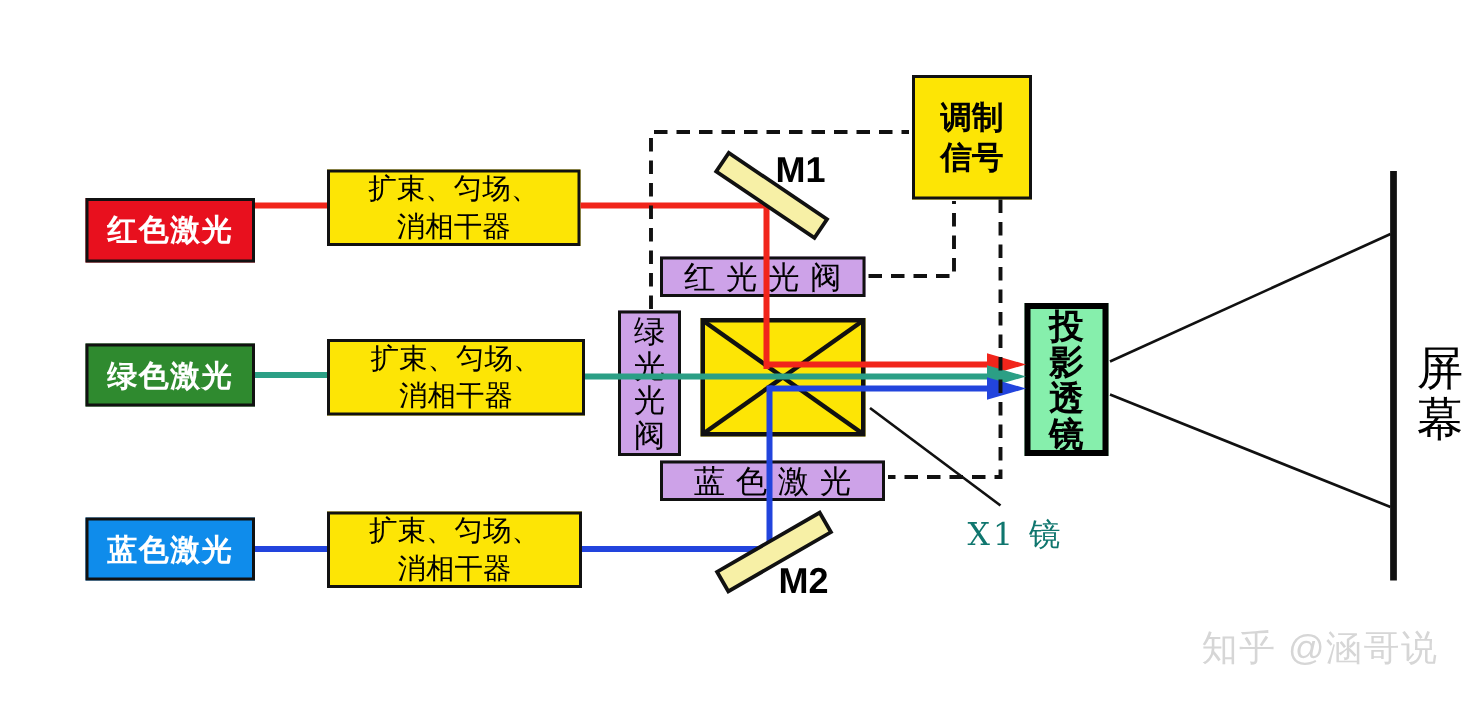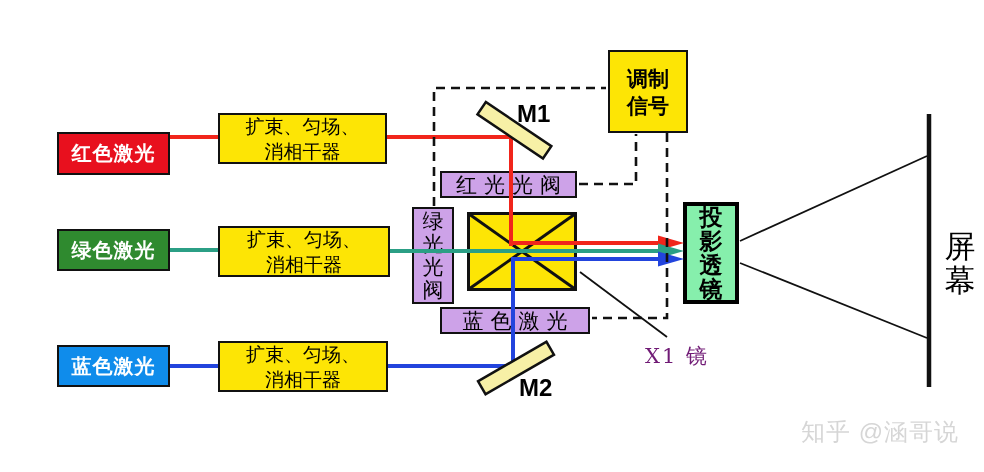--- a/index.html
+++ b/index.html
@@ -14,21 +14,21 @@
   .cond{background:#fde505;font-weight:normal;font-size:19px;line-height:25px;}
   .mod{background:#fde505;font-weight:bold;font-size:21px;line-height:27px;}
   .valve{background:#cda2e8;font-family:"DejaVu Serif","Liberation Serif",serif;font-size:21px;}
   .valve-h{letter-spacing:7px;text-indent:7px;}
   .vtext{display:inline-block;word-break:break-all;text-align:center;}
   .vtext-valve{width:23px;line-height:23px;font-size:21px;}
   .cube{background:#fde505;border:3px solid #111;}
   .lens{background:#86efac;border:4px solid #000000;font-weight:bold;}
   .vtext-lens{width:25px;line-height:24px;font-size:23px;font-family:"Liberation Sans",sans-serif;}
   .mirror-label{position:absolute;font-weight:bold;font-size:24px;color:#000;}
-  .x1-label{position:absolute;font-size:21px;color:#701a75;letter-spacing:2px;
+  .x1-label{position:absolute;font-size:21px;color:#0f766e;letter-spacing:2px;
             font-family:"DejaVu Serif","Liberation Serif",serif;}
   .screen-label{position:absolute;width:38px;font-size:31px;line-height:34px;color:#000;
                 word-break:break-all;text-align:center;
                 font-family:"DejaVu Serif","Liberation Serif",serif;}
   .watermark{position:absolute;font-size:24px;color:#d6d6d6;letter-spacing:1px;}
   svg.overlay{position:absolute;left:0;top:0;pointer-events:none;}
   .l2{display:block;}
 </style>
 </head>
 <body>

